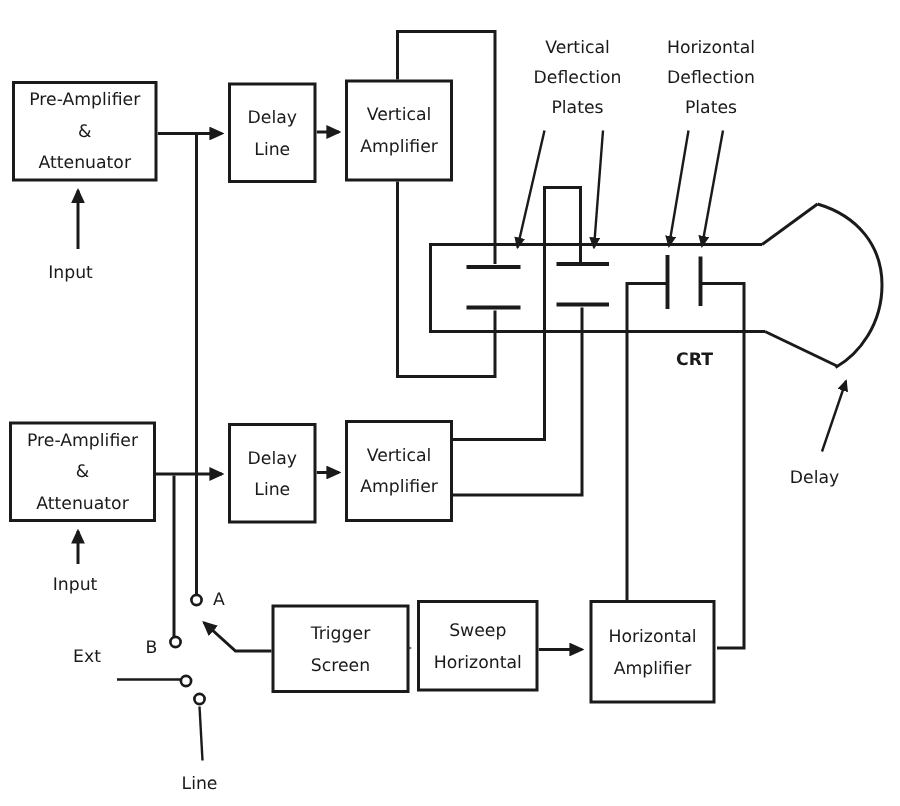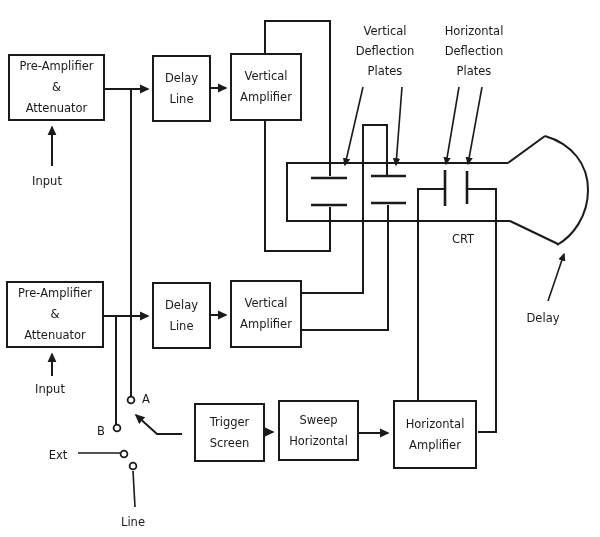--- a/index.html
+++ b/index.html
@@ -108,21 +108,21 @@
     <span>Attenuator</span>
   </div>
   <div class="block" style="left:152px;top:282px;width:59px;height:67px;">
     <span>Delay</span>
     <span>Line</span>
   </div>
   <div class="block" style="left:230px;top:280px;width:72px;height:68px;">
     <span>Vertical</span>
     <span>Amplifier</span>
   </div>
-  <div class="block" style="left:194px;top:403px;width:71px;height:59px;">
+  <div class="block" style="left:181px;top:403px;width:92px;height:59px;">
     <span>Trigger</span>
     <span>Screen</span>
   </div>
   <div class="block" style="left:278px;top:400px;width:81px;height:61px;align-items:center;">
     <span>Sweep</span>
     <span>Horizontal</span>
   </div>
   <div class="block" style="left:393px;top:400px;width:84px;height:69px;">
     <span>Horizontal</span>
     <span>Amplifier</span>
@@ -137,20 +137,20 @@
   <div class="lbl lbl3" style="left:344px;top:21px;width:82px;">
     <div>Vertical</div>
     <div>Deflection</div>
     <div>Plates</div>
   </div>
   <div class="lbl lbl3" style="left:433px;top:21px;width:82px;">
     <div>Horizontal</div>
     <div>Deflection</div>
     <div>Plates</div>
   </div>
-  <div class="lbl" style="left:442px;top:230px;width:42px;">CRT</div>
+  <div class="lbl" style="left:442px;top:230px;width:42px;font-weight:bold;">CRT</div>
   <div class="lbl" style="left:516px;top:309px;width:54px;">Delay</div>
   <div class="lbl" style="left:139px;top:390px;width:14px;">A</div>
   <div class="lbl" style="left:94px;top:422px;width:14px;">B</div>
-  <div class="lbl" style="left:42px;top:446px;width:32px;">Ext</div>
+  <div class="lbl" style="left:42px;top:428px;width:32px;">Ext</div>
   <div class="lbl" style="left:113px;top:513px;width:40px;">Line</div>
 
 </div>
 
 </body></html>

